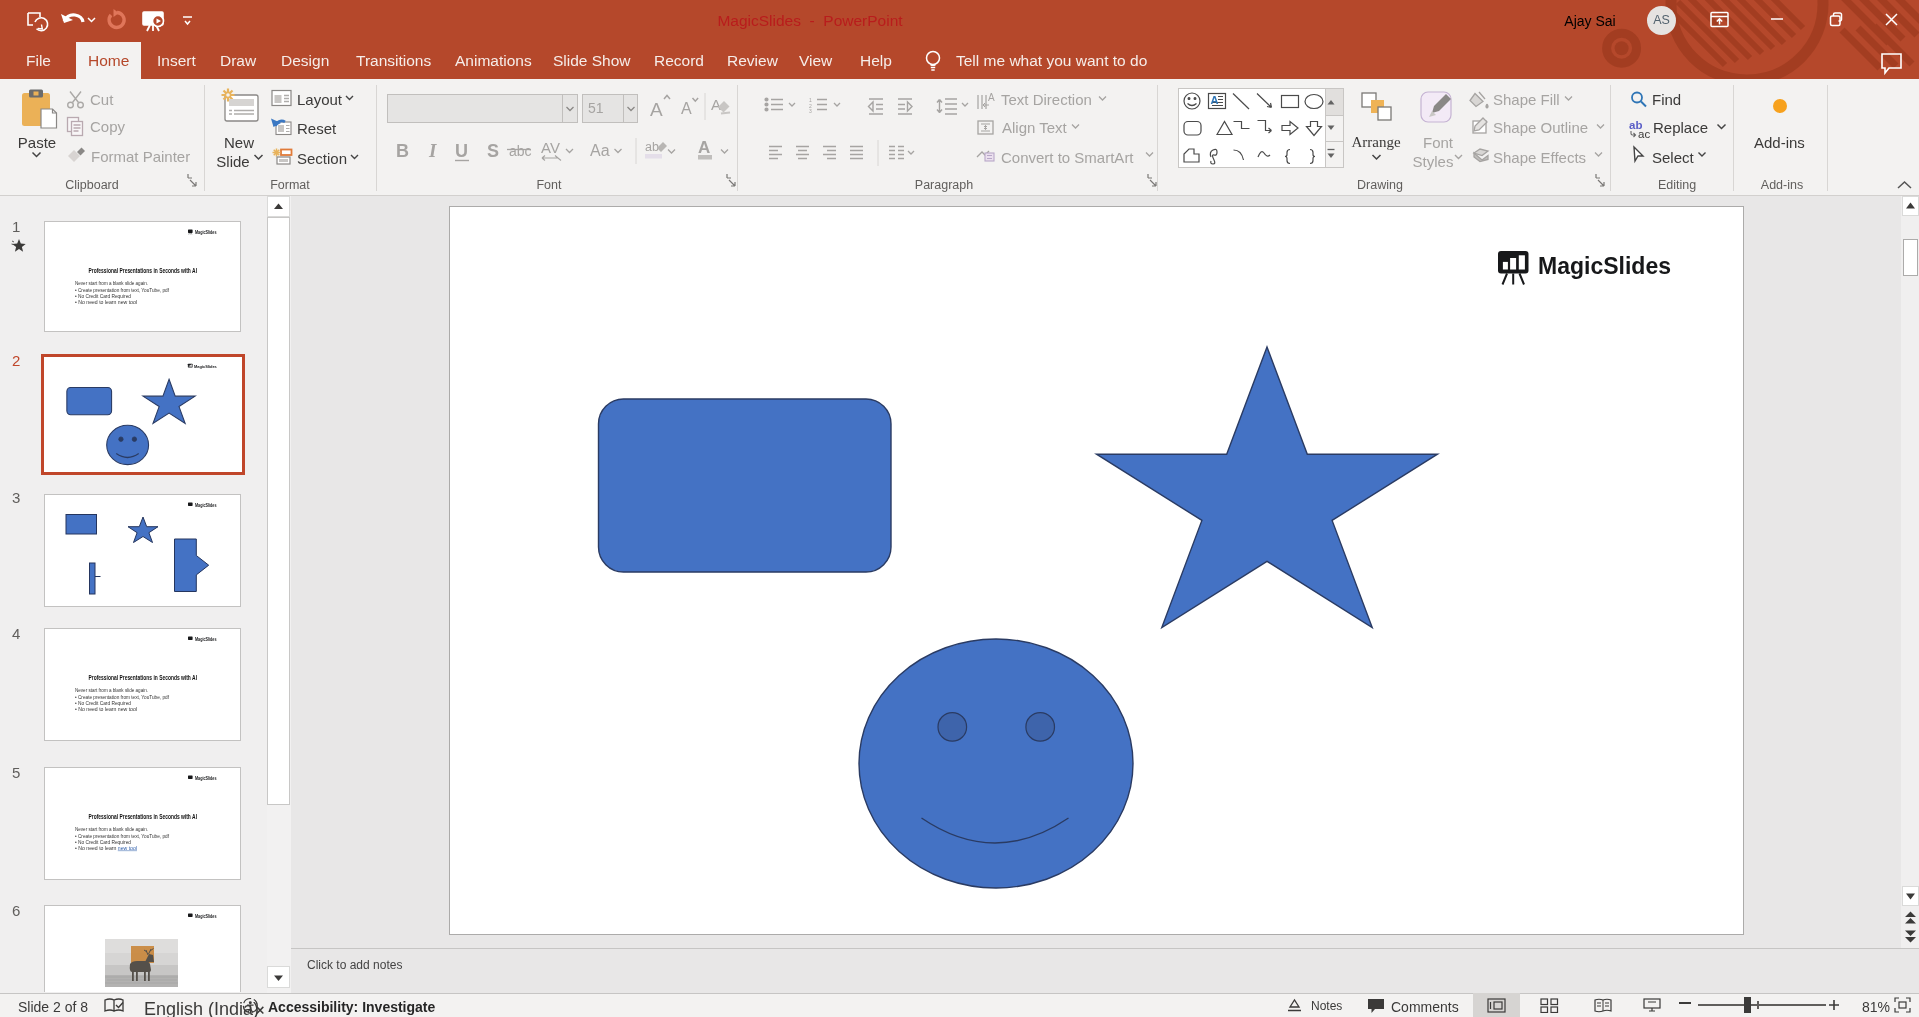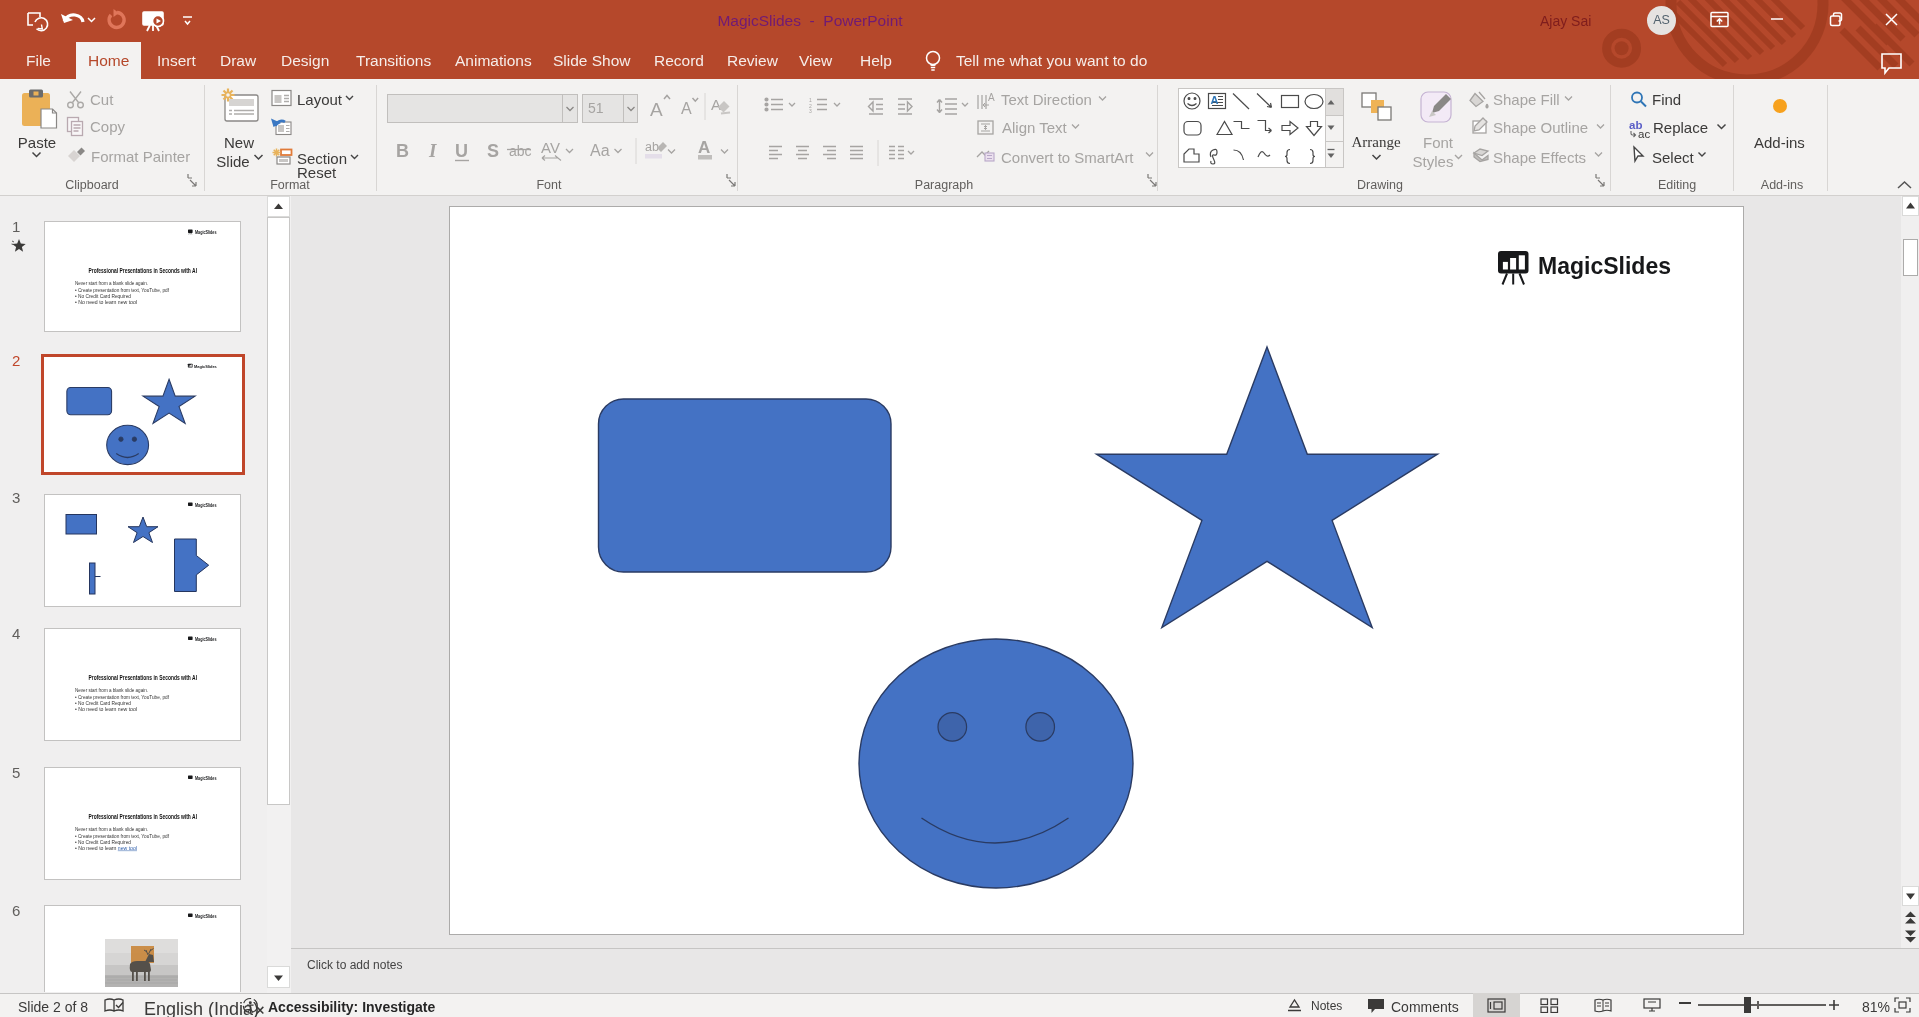--- a/index.html
+++ b/index.html
@@ -73,22 +73,22 @@
     <rect x="143" y="12" width="20" height="13" fill="#FFFFFF" stroke="none" rx="1"></rect>
     <rect x="143" y="12" width="20" height="13" rx="1"></rect>
     <path d="M150 25 l-3 6 M156 25 l3 6 M153 25 v6" stroke-width="1.8"></path>
     <circle cx="158" cy="21" r="5.5" fill="#B5482B"></circle>
     <path d="M156.5 18.5 l4.5 2.5 -4.5 2.5 z" fill="#FFFFFF" stroke="none"></path>
   </g>
   <g stroke="#FFFFFF" stroke-width="1.5" fill="none">
     <path d="M183 17 h9 M185 21 l2.5 3 2.5 -3"></path>
   </g>
 </svg>
-<div class="abs" style="left:0;top:0;width:1620px;height:42px;text-align:center;line-height:42px;color:#701a75;font-size:15.5px;">MagicSlides&nbsp;&nbsp;-&nbsp;&nbsp;PowerPoint</div>
-<div class="abs" style="left:1540px;top:0;width:100px;height:42px;line-height:42px;color:#7f1d1d;font-size:14px;text-align:left;">Ajay Sai</div>
+<div class="abs" style="left:0;top:0;width:1620px;height:42px;text-align:center;line-height:42px;color:#b91c1c;font-size:15.5px;">MagicSlides&nbsp;&nbsp;-&nbsp;&nbsp;PowerPoint</div>
+<div class="abs" style="left:1540px;top:0;width:100px;height:42px;line-height:42px;color:#000000;font-size:14px;text-align:center;">Ajay Sai</div>
 <div class="abs" style="left:1647px;top:6px;width:29px;height:29px;border-radius:50%;background:#E6E3E1;color:#53636F;font-size:12.5px;text-align:center;line-height:29px;">AS</div>
 <svg class="abs" style="left:1700px;top:0;width:219px;height:42px" viewBox="1700 0 219 42">
   <g fill="none" stroke="#FFFFFF" stroke-width="1.5">
     <rect x="1711" y="12.5" width="17" height="14" rx="1"></rect>
     <path d="M1711 16.5 h17"></path>
     <path d="M1719.5 24.5 v-5 M1716.8 21.5 l2.7 -2.7 2.7 2.7"></path>
     <path d="M1771 19 h12"></path>
     <rect x="1830.5" y="16" width="9.5" height="9.5" rx="1.5"></rect>
     <path d="M1833.5 16 v-1.5 a1.5 1.5 0 0 1 1.5 -1.5 h5 a1.5 1.5 0 0 1 1.5 1.5 v5 a1.5 1.5 0 0 1 -1.5 1.5 h-1.5"></path>
     <path d="M1886 14 l11 11 M1897 14 l-11 11"></path>
@@ -137,21 +137,21 @@
 <div class="glabel" style="left:1637px;width:80px;">Editing</div>
 <div class="glabel" style="left:1742px;width:80px;">Add-ins</div>
 
 <div class="abs darktext" style="left:16px;top:134px;width:42px;text-align:center;">Paste</div>
 <div class="abs smalltext" style="left:90px;top:91px;">Cut</div>
 <div class="abs smalltext" style="left:90px;top:118px;">Copy</div>
 <div class="abs smalltext" style="left:91px;top:148px;">Format Painter</div>
 <div class="abs darktext" style="left:206px;top:134px;width:66px;text-align:center;">New</div>
 <div class="abs darktext" style="left:204px;top:153px;width:58px;text-align:center;">Slide</div>
 <div class="abs darktext" style="left:297px;top:91px;">Layout</div>
-<div class="abs darktext" style="left:297px;top:120px;margin-top:44px;">Reset</div>
+<div class="abs darktext" style="left:297px;top:120px;">Reset</div>
 <div class="abs darktext" style="left:297px;top:150px;">Section</div>
 <div class="abs smalltext" style="left:588px;top:100px;font-size:14px;z-index:3;">51</div>
 <div class="abs smalltext" style="left:1001px;top:91px;">Text Direction</div>
 <div class="abs smalltext" style="left:1002px;top:119px;">Align Text</div>
 <div class="abs smalltext" style="left:1001px;top:149px;">Convert to SmartArt</div>
 <div class="abs darktext" style="left:1348px;top:134px;width:56px;text-align:center;font-family:Liberation Serif, serif;">Arrange</div>
 <div class="abs smalltext" style="left:1410px;top:134px;width:56px;text-align:center;">Font</div>
 <div class="abs smalltext" style="left:1405px;top:153px;width:56px;text-align:center;">Styles</div>
 <div class="abs smalltext" style="left:1493px;top:91px;">Shape Fill</div>
 <div class="abs smalltext" style="left:1493px;top:119px;">Shape Outline</div>

